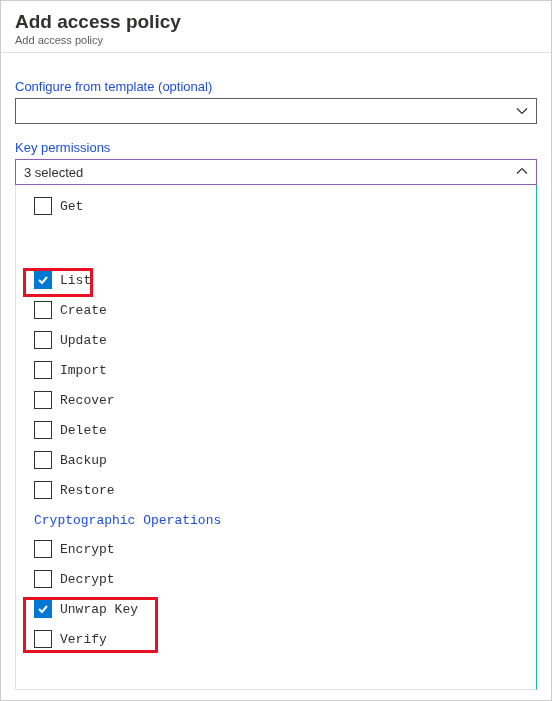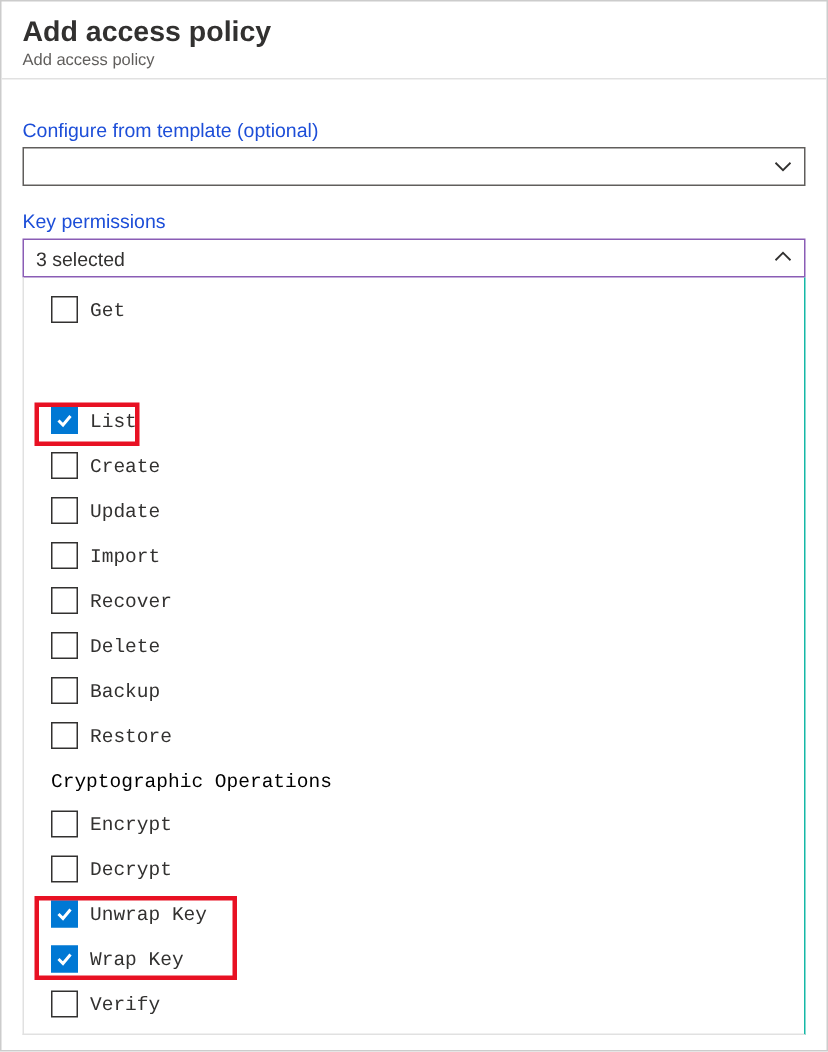--- a/index.html
+++ b/index.html
@@ -92,21 +92,21 @@
     }
     .dropdown-scroll::-webkit-scrollbar-thumb {
       background: #c1c1c1;
       border: 2px solid #f1f1f1;
     }
     .dropdown-scroll::-webkit-scrollbar-button {
       height: 16px;
       background: #f1f1f1;
     }
     .section-header {
-      color: #000000;
+      color: #1d4ed8;
       font-size: 13px;
       padding: 8px 0 6px 18px;
     }
     .checkbox-row {
       display: flex;
       align-items: center;
       padding: 4px 0 4px 18px;
       min-height: 30px;
       cursor: pointer;
       position: relative;
@@ -248,28 +248,20 @@
           </div>
           <div class="group-wrap">
             <div class="checkbox-row">
               <div class="checkbox checked">
                 <svg width="12" height="12" viewBox="0 0 12 12">
                   <path d="M2 6 L5 9 L10 3" stroke="#fff" stroke-width="2" fill="none"></path>
                 </svg>
               </div>
               <span class="checkbox-label">Unwrap Key</span>
             </div>
-            <div class="checkbox-row">
-              <div class="checkbox checked">
-                <svg width="12" height="12" viewBox="0 0 12 12">
-                  <path d="M2 6 L5 9 L10 3" stroke="#fff" stroke-width="2" fill="none"></path>
-                </svg>
-              </div>
-              <span class="checkbox-label">Wrap Key</span>
-            </div>
             <div class="highlight-box highlight-crypto"></div>
           </div>
           <div class="checkbox-row">
             <div class="checkbox"></div>
             <span class="checkbox-label">Verify</span>
           </div>
         </div>
     </div>
   </div>
 

